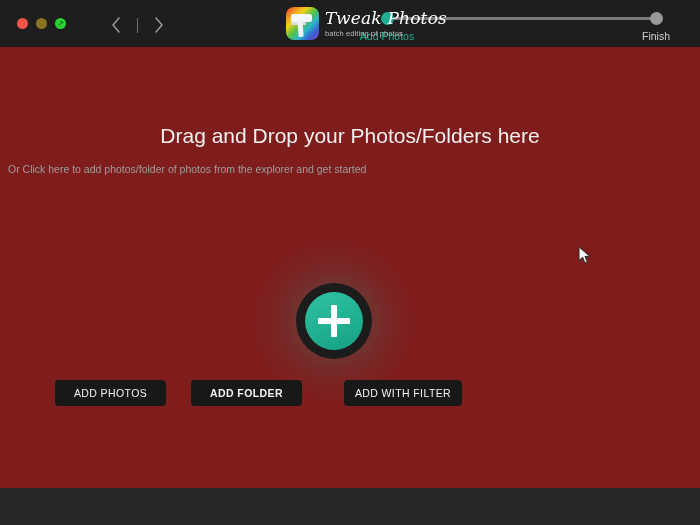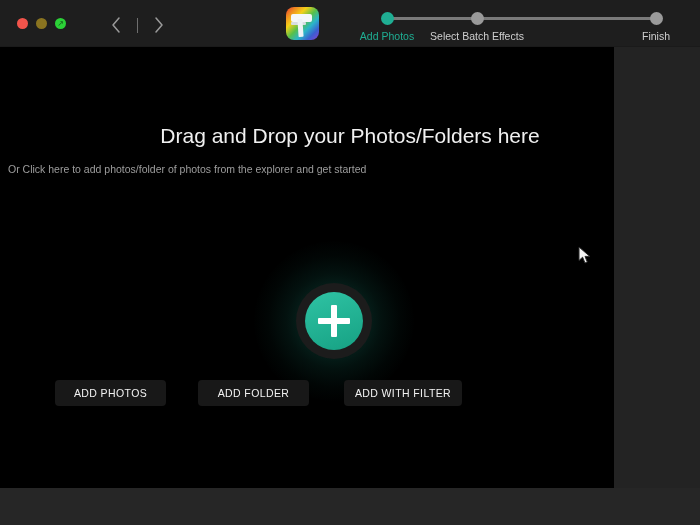--- a/index.html
+++ b/index.html
@@ -191,23 +191,23 @@
     white-space: nowrap;
   }
   .step.active .step-label {
     color: #1fae93;
   }
 
   
   .main {
     position: absolute;
     left: 0; top: 47px;
-    width: 614px;
+    width: 700px;
     height: 441px;
-    background: #000000;
+    background: #7f1d1d;
   }
 
   .headline {
     position: absolute;
     left: 0;
     top: 77px;
     width: 700px;
     text-align: center;
     font-size: 21px;
     color: #f0f0f0;
@@ -364,35 +364,35 @@
       </div>
     </div>
 
     <div class="stepper">
       <div class="step-line"></div>
 
       <div class="step active" style="left:57px;">
         <div class="step-dot"></div>
         <div class="step-label">Add Photos</div>
       </div>
-      <div class="step" style="left:147px;">
-        <div class="step-dot"></div>
-        <div class="step-label">Select Batch Effects</div>
-      </div>
       <div class="step" style="left:326px;">
         <div class="step-dot"></div>
         <div class="step-label">Finish</div>
       </div>
     </div>
 
     <div class="brand">
       <div class="brand-icon">
         <div class="roller-head"></div>
         <div class="roller-bar"></div>
         <div class="roller-handle"></div>
+      </div>
+      <div class="brand-text">
+        <div class="brand-name">Tweak Photos</div>
+        <div class="brand-tag">batch editing of photos</div>
       </div>
     </div>
 
   </div>
 
   <div class="main">
 
     <h1 class="headline">Drag and Drop your Photos/Folders here</h1>
     <p class="subline">Or Click here to add photos/folder of photos from the explorer and get started</p>
 
@@ -400,21 +400,21 @@
       <div class="plus-glow"></div>
       <div class="plus-ring"></div>
       <div class="plus-btn">
         <span class="plus-h"></span>
         <span class="plus-v"></span>
       </div>
     </div>
 
     <div class="actions">
       <button class="action-btn" style="left:55px; width:111px;">ADD PHOTOS</button>
-      <button class="action-btn" style="left:198px; width:111px;">ADD FOLDER</button>
+      <button class="action-btn" style="left:191px; width:111px;font-weight:bold;">ADD FOLDER</button>
       <button class="action-btn" style="left:344px; width:118px;">ADD WITH FILTER</button>
     </div>
 
   </div>
 
   <div class="bottombar"></div>
 
   <div class="cursor">
     <svg width="14" height="19" viewBox="0 0 14 19">
       <path d="M1 1 L1 14.5 L4.6 11.2 L7 17 L9.3 16 L7 10.4 L11.8 10.4 Z" fill="#f5f5f5" stroke="#2a2a2a" stroke-width="1" stroke-linejoin="round"></path>

